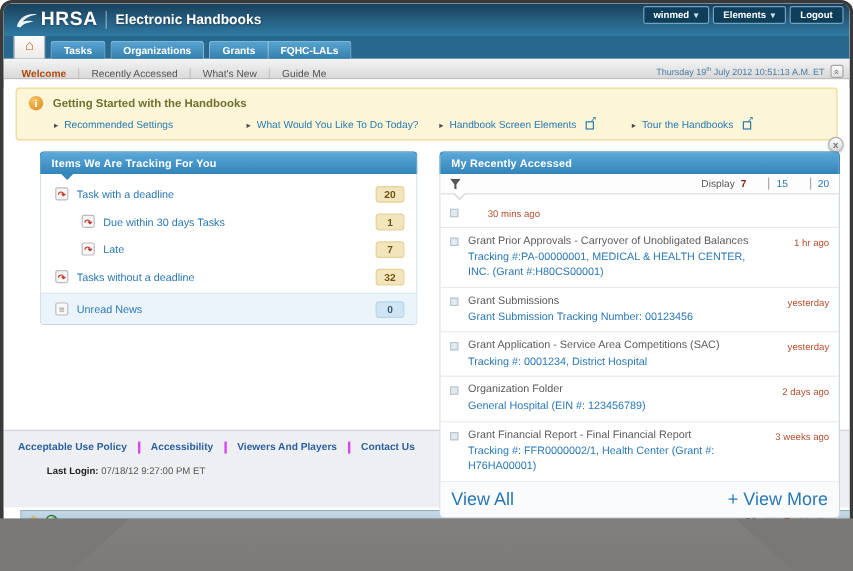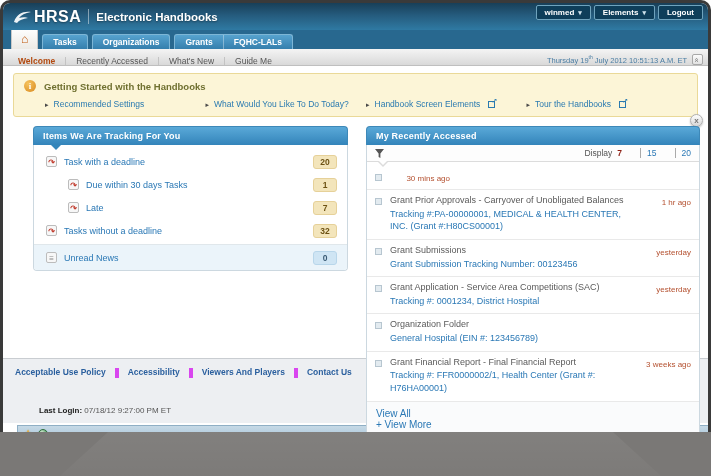--- a/index.html
+++ b/index.html
@@ -110,32 +110,32 @@
   .display-active { color:#8c1d12; font-weight:bold; }
   .display-opt { color:#2a78b5; cursor:pointer; border-left:1px solid #aaa; padding-left:6px; margin-left:18px; }
 
   .recent-rows { padding-top:4px; }
   .recent-row { display:flex; padding:5px 8px 6px; border-bottom:1px solid #e9e9e9; }
   .row-bullet { width:7px; height:7px; background:#e3ebf0; border:1px solid #b7c6d0; margin:3px 8px 0 0; flex-shrink:0; }
   .row-main { flex:1; padding-right:5px; }
   .row-title { font-size:9px; color:#5a5a5a; line-height:1.3; }
   .row-link { font-size:9px; color:#2a78b5; line-height:1.4; margin-top:1px; cursor:pointer; }
   .row-time { width:60px; text-align:right; font-size:8px; color:#b4502f; flex-shrink:0; padding-top:3px; }
-  .view-bar { display:flex; justify-content:space-between; padding:6px 9px; font-size:10px; background:#fafbfc;flex-direction:column; }
+  .view-bar { display:flex; justify-content:space-between; padding:6px 9px; font-size:15px; background:#fafbfc; }
   .view-link { color:#2a78b5; cursor:pointer; }
 
   
   .pagefooter { background:#edeff2; border-top:1px solid #c9cdd1; padding:9px 12px 0; height:65px; }
   .footer-links { display:flex; align-items:center; font-size:8.5px; font-weight:bold; }
-  .flink { color:#2a5f9e; padding:0 9px; border-right:4px solid #d946ef; cursor:pointer; line-height:1.1; }
+  .flink { color:#2a5f9e; padding:0 9px; border-right:2px solid #d946ef; cursor:pointer; line-height:1.1; }
   .flink.first { padding-left:0; }
   .flink.last { border-right:none; }
   .product { margin-left:auto; font-size:8.5px; color:#444; }
   .bold-label { font-weight:bold; color:#222; }
-  .lastlogin { margin-top:28px; font-size:8px; color:#555;padding-left:24px; }
+  .lastlogin { margin-top:10px; font-size:8px; color:#555;padding-left:24px; }
 
   
   .page-gap { height:2px; background:#fff; }
   .statusbar { margin-left:14px; height:17px; background:linear-gradient(#c6d9e6, #a6c3d8);
             border:1px solid #8fafc5; border-right:none; display:flex; align-items:center; padding:0 6px; gap:6px; }
   .sb-icon { font-size:9px; line-height:1; cursor:pointer; }
   .star-gold::before { content:"★"; color:#f0b63c; text-shadow:0 0 1px #b5822a; }
   .globe-icon { width:10px; height:10px; border-radius:50%; border:1px solid #2f6f3f; cursor:pointer;
             background:radial-gradient(circle at 35% 30%, #d8ecd8, #3f8f4f 75%); }
   .sb-spacer { flex:1; }
@@ -311,20 +311,21 @@
                   <div class="row-link">Tracking #: 0001234, District Hospital</div>
                 </span>
                 <span class="row-time">yesterday</span>
               </div>
               <div class="recent-row">
                 <span class="row-bullet"></span>
                 <span class="row-main">
                   <div class="row-title">Organization Folder</div>
                   <div class="row-link">General Hospital (EIN #: 123456789)</div>
                 </span>
+                <span class="row-time">2 days ago</span>
               </div>
               <div class="recent-row">
                 <span class="row-bullet"></span>
                 <span class="row-main">
                   <div class="row-title">Grant Financial Report - Final Financial Report</div>
                   <div class="row-link">Tracking #: FFR0000002/1, Health Center (Grant #: H76HA00001)</div>
                 </span>
                 <span class="row-time">3 weeks ago</span>
               </div>
             </div>

